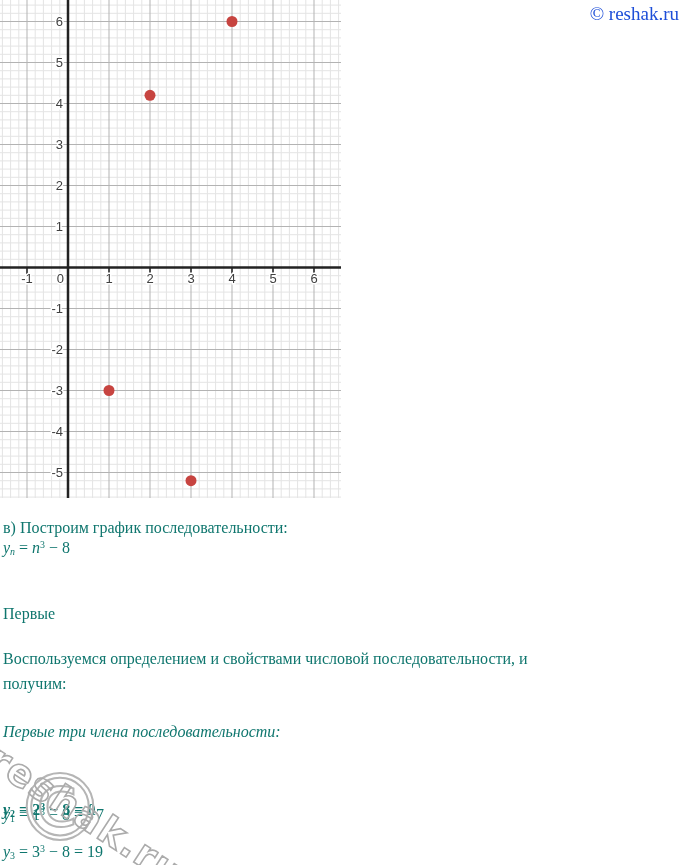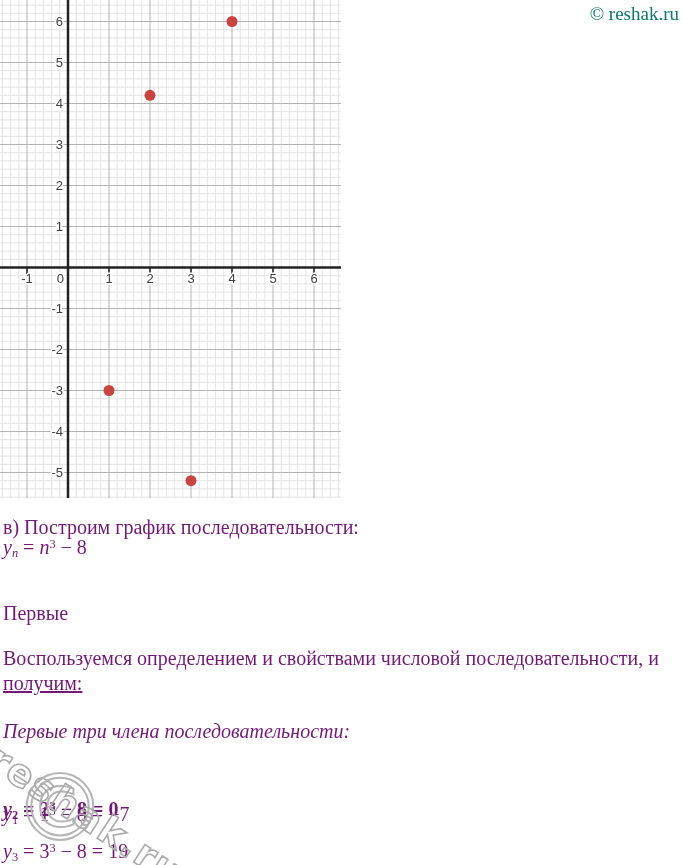--- a/index.html
+++ b/index.html
@@ -4,31 +4,31 @@
 <style>
   html,body{margin:0;padding:0;}
   body{
     position:relative;width:683px;height:865px;overflow:hidden;
     background:#ffffff;color:#1f1f1f;
     font-family:"Liberation Serif",serif;
   }
   #graph{position:absolute;left:0;top:0;display:block;}
   #copyright{
     position:absolute;top:3px;right:4px;
-    font-size:19px;color:#0f766e;white-space:nowrap;text-align:center;
+    font-size:19px;color:#1d4ed8;white-space:nowrap;text-align:center;
   }
   .tline{
     position:absolute;left:3px;white-space:nowrap;
-    font-size:20px;line-height:25px;color:#701a75;
+    font-size:16px;line-height:25px;color:#0f766e;
   }
   #intro{top:515px;}
   #formula{top:535px;font-family:Liberation Serif, serif;}
   #reshenie{top:601px;}
   #para-line1{top:646px;}
-  #para-line2{top:671px;text-decoration:underline;}
+  #para-line2{top:671px;}
   #terms{top:719px;font-style:italic;}
   #eq1{top:755px;margin-top:47px;}
   #eq2{top:797px;font-weight:bold;}
   #eq3{top:839px;}
   .math i{font-style:italic;}
   .math sub{font-size:0.62em;vertical-align:-0.22em;line-height:0;}
   .math sup{font-size:0.62em;vertical-align:0.5em;line-height:0;}
   .watermark{
     position:absolute;left:0;top:737px;width:270px;height:128px;
     pointer-events:none;

